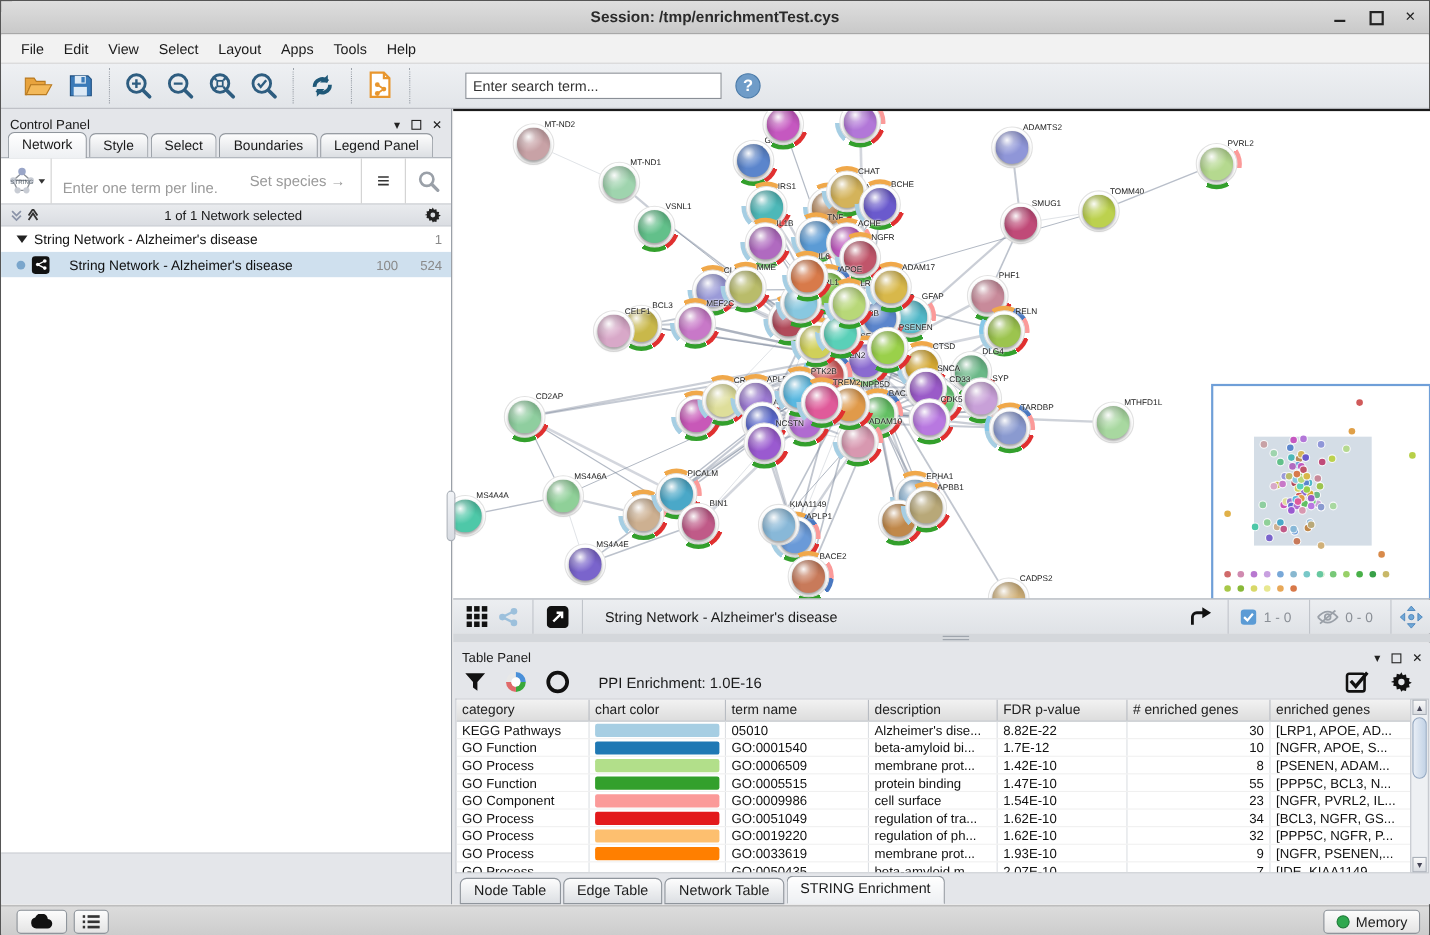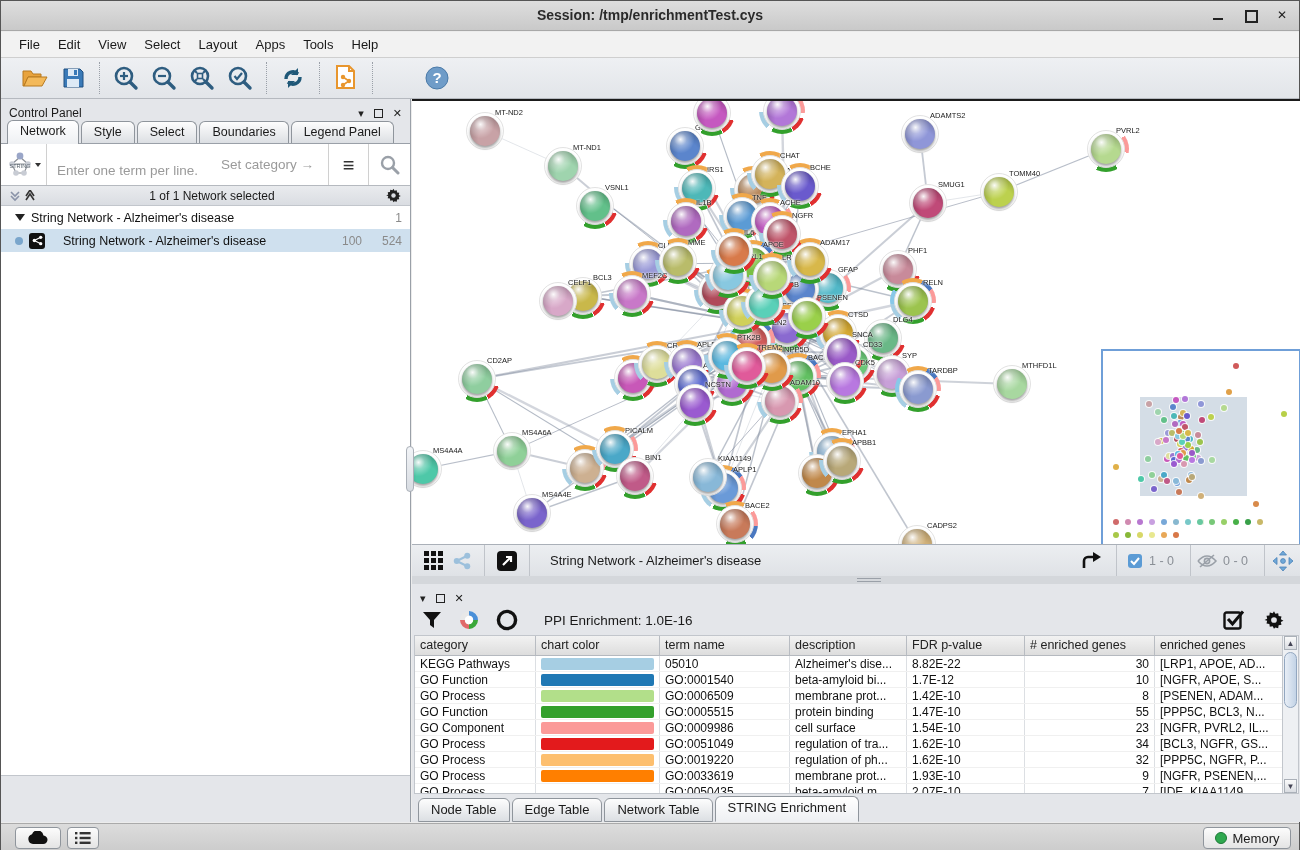--- a/index.html
+++ b/index.html
@@ -205,20 +205,21 @@
             <path d="M16 2 v5 h5" fill="none" stroke="#e8962e" stroke-width="2"></path>
             <circle cx="10" cy="13" r="2.2" fill="#e8962e"></circle>
             <circle cx="16" cy="17" r="2.2" fill="#e8962e"></circle>
             <circle cx="10" cy="21" r="2.2" fill="#e8962e"></circle>
             <path d="M10 13 L16 17 L10 21" stroke="#e8962e" stroke-width="1.6" fill="none"></path>
           </svg>
       </div>
     </div>
     <div class="tb-sep"></div>
     <div class="tb-group" style="padding-left:50px;">
+      <input id="search-box" type="text" placeholder="Enter search term..." style="">
       <div class="tb-btn">
         <svg width="24" height="24" viewBox="0 0 24 24">
             <circle cx="12" cy="12" r="11" fill="#6f9cc8" stroke="#4a7aa8"></circle>
             <text x="12" y="17" text-anchor="middle" font-size="15" font-weight="bold" fill="#fff" font-family="Liberation Sans,sans-serif">?</text>
           </svg>
       </div>
     </div>
   </div>
 
   <div id="control-panel">
@@ -247,21 +248,21 @@
           <circle cx="13" cy="6" r="3.4" fill="#9aa6c8"></circle>
             <circle cx="5" cy="14" r="2.8" fill="#c8ccd4"></circle>
             <circle cx="21" cy="14" r="2.8" fill="#c8ccd4"></circle>
             <circle cx="9" cy="23" r="2.8" fill="#c8ccd4"></circle>
             <circle cx="17" cy="23" r="2.8" fill="#c8ccd4"></circle>
           <text x="13" y="17.5" text-anchor="middle" font-size="5.6" fill="#55606a" font-family="Liberation Sans,sans-serif">STRING</text>
           <path d="M28 13 l3 4 l3 -4 z" fill="#333"></path>
         </svg>
       </div>
       <span class="string-ph">Enter one term per line.</span>
-      <span class="string-species">Set category →</span>
+      <span class="string-species">Set species →</span>
       <div class="string-burger">≡</div>
       <div class="string-mag">
         <svg width="20" height="20" viewBox="0 0 20 20">
             <circle cx="8" cy="8" r="6" fill="none" stroke="#9aa0a8" stroke-width="2.4"></circle>
             <line x1="12.5" y1="12.5" x2="18" y2="18" stroke="#9aa0a8" stroke-width="3" stroke-linecap="round"></line>
           </svg>
       </div>
     </div>
 
     <div id="net-selector">
@@ -604,21 +605,21 @@
           <div class="halo"></div>
           <div class="sphere" style="background: radial-gradient(circle at 35% 28%, rgba(255, 255, 255, 0.95) 0%, rgba(255, 255, 255, 0.35) 22%, rgba(255, 255, 255, 0) 48%), radial-gradient(circle at 62% 75%, rgba(0, 0, 0, 0) 35%, rgba(0, 0, 0, 0.3) 92%), rgb(91, 155, 213);"></div>
           <span class="lbl">TNF</span>
         </div>
         <div class="node" style="left: 335px; top: 97px;">
           <div class="ringc" style="background: conic-gradient(rgb(240, 168, 74) 0deg, rgb(240, 168, 74) 25deg, transparent 25deg, transparent 55deg, rgb(251, 154, 153) 55deg, rgb(251, 154, 153) 95deg, rgb(74, 120, 192) 95deg, rgb(74, 120, 192) 130deg, transparent 130deg, transparent 150deg, rgb(51, 160, 44) 150deg, rgb(51, 160, 44) 205deg, transparent 205deg, transparent 335deg, rgb(240, 168, 74) 335deg, rgb(240, 168, 74) 360deg);"></div>
           <div class="halo"></div>
           <div class="sphere" style="background: radial-gradient(circle at 35% 28%, rgba(255, 255, 255, 0.95) 0%, rgba(255, 255, 255, 0.35) 22%, rgba(255, 255, 255, 0) 48%), radial-gradient(circle at 62% 75%, rgba(0, 0, 0, 0) 35%, rgba(0, 0, 0, 0.3) 92%), rgb(192, 90, 192);"></div>
           <span class="lbl">ACHE</span>
         </div>
-        <div class="node" style="left: 251px; top: 97px;">
+        <div class="node" style="left: 261px; top: 97px;">
           <div class="ringc" style="background: conic-gradient(rgb(240, 168, 74) 0deg, rgb(240, 168, 74) 30deg, transparent 30deg, transparent 110deg, rgb(224, 48, 48) 110deg, rgb(224, 48, 48) 150deg, transparent 150deg, transparent 152deg, rgb(51, 160, 44) 152deg, rgb(51, 160, 44) 205deg, transparent 205deg, transparent 225deg, rgb(166, 206, 227) 225deg, rgb(166, 206, 227) 272deg, transparent 272deg, transparent 332deg, rgb(240, 168, 74) 332deg, rgb(240, 168, 74) 360deg);"></div>
           <div class="halo"></div>
           <div class="sphere" style="background: radial-gradient(circle at 35% 28%, rgba(255, 255, 255, 0.95) 0%, rgba(255, 255, 255, 0.35) 22%, rgba(255, 255, 255, 0) 48%), radial-gradient(circle at 62% 75%, rgba(0, 0, 0, 0) 35%, rgba(0, 0, 0, 0.3) 92%), rgb(176, 106, 192);"></div>
           <span class="lbl">IL1B</span>
         </div>
         <div class="node" style="left: 347px; top: 110px;">
           <div class="ringc" style="background: conic-gradient(rgb(240, 168, 74) 0deg, rgb(240, 168, 74) 30deg, transparent 30deg, transparent 110deg, rgb(224, 48, 48) 110deg, rgb(224, 48, 48) 150deg, transparent 150deg, transparent 152deg, rgb(51, 160, 44) 152deg, rgb(51, 160, 44) 205deg, transparent 205deg, transparent 225deg, rgb(166, 206, 227) 225deg, rgb(166, 206, 227) 272deg, transparent 272deg, transparent 332deg, rgb(240, 168, 74) 332deg, rgb(240, 168, 74) 360deg);"></div>
           <div class="halo"></div>
           <div class="sphere" style="background: radial-gradient(circle at 35% 28%, rgba(255, 255, 255, 0.95) 0%, rgba(255, 255, 255, 0.35) 22%, rgba(255, 255, 255, 0) 48%), radial-gradient(circle at 62% 75%, rgba(0, 0, 0, 0) 35%, rgba(0, 0, 0, 0.3) 92%), rgb(192, 85, 106);"></div>
           <span class="lbl">NGFR</span>
@@ -694,21 +695,21 @@
           <div class="halo"></div>
           <div class="sphere" style="background: radial-gradient(circle at 35% 28%, rgba(255, 255, 255, 0.95) 0%, rgba(255, 255, 255, 0.35) 22%, rgba(255, 255, 255, 0) 48%), radial-gradient(circle at 62% 75%, rgba(0, 0, 0, 0) 35%, rgba(0, 0, 0, 0.3) 92%), rgb(106, 184, 135);"></div>
           <span class="lbl">DLG4</span>
         </div>
         <div class="node" style="left: 403px; top: 209px;">
           <div class="ringc" style="background: conic-gradient(rgb(240, 168, 74) 0deg, rgb(240, 168, 74) 30deg, transparent 30deg, transparent 110deg, rgb(224, 48, 48) 110deg, rgb(224, 48, 48) 150deg, transparent 150deg, transparent 152deg, rgb(51, 160, 44) 152deg, rgb(51, 160, 44) 205deg, transparent 205deg, transparent 225deg, rgb(166, 206, 227) 225deg, rgb(166, 206, 227) 272deg, transparent 272deg, transparent 332deg, rgb(240, 168, 74) 332deg, rgb(240, 168, 74) 360deg);"></div>
           <div class="halo"></div>
           <div class="sphere" style="background: radial-gradient(circle at 35% 28%, rgba(255, 255, 255, 0.95) 0%, rgba(255, 255, 255, 0.35) 22%, rgba(255, 255, 255, 0) 48%), radial-gradient(circle at 62% 75%, rgba(0, 0, 0, 0) 35%, rgba(0, 0, 0, 0.3) 92%), rgb(212, 168, 50);"></div>
           <span class="lbl">CTSD</span>
         </div>
-        <div class="node" style="left: 457px; top: 250px;">
+        <div class="node" style="left: 457px; top: 238px;">
           <div class="ringc" style="background: conic-gradient(transparent 0deg, transparent 110deg, rgb(224, 48, 48) 110deg, rgb(224, 48, 48) 150deg, transparent 150deg, transparent 152deg, rgb(51, 160, 44) 152deg, rgb(51, 160, 44) 210deg, transparent 210deg, transparent 360deg);"></div>
           <div class="halo"></div>
           <div class="sphere" style="background: radial-gradient(circle at 35% 28%, rgba(255, 255, 255, 0.95) 0%, rgba(255, 255, 255, 0.35) 22%, rgba(255, 255, 255, 0) 48%), radial-gradient(circle at 62% 75%, rgba(0, 0, 0, 0) 35%, rgba(0, 0, 0, 0.3) 92%), rgb(200, 160, 216);"></div>
           <span class="lbl">SYP</span>
         </div>
         <div class="node" style="left: 483px; top: 265px;">
           <div class="ringc" style="background: conic-gradient(rgb(240, 168, 74) 0deg, rgb(240, 168, 74) 25deg, rgb(74, 120, 192) 25deg, rgb(74, 120, 192) 58deg, rgb(251, 154, 153) 58deg, rgb(251, 154, 153) 95deg, transparent 95deg, transparent 108deg, rgb(224, 48, 48) 108deg, rgb(224, 48, 48) 148deg, transparent 148deg, transparent 150deg, rgb(51, 160, 44) 150deg, rgb(51, 160, 44) 208deg, transparent 208deg, transparent 215deg, rgb(166, 206, 227) 215deg, rgb(166, 206, 227) 262deg, rgb(136, 200, 232) 262deg, rgb(136, 200, 232) 300deg, transparent 300deg, transparent 330deg, rgb(240, 168, 74) 330deg, rgb(240, 168, 74) 360deg);"></div>
           <div class="halo"></div>
           <div class="sphere" style="background: radial-gradient(circle at 35% 28%, rgba(255, 255, 255, 0.95) 0%, rgba(255, 255, 255, 0.35) 22%, rgba(255, 255, 255, 0) 48%), radial-gradient(circle at 62% 75%, rgba(0, 0, 0, 0) 35%, rgba(0, 0, 0, 0.3) 92%), rgb(138, 154, 208);"></div>
           <span class="lbl">TARDBP</span>
@@ -1116,20 +1117,21 @@
         </svg>
     </div>
   </div>
 
   <div id="h-splitter">
       <div class="grip"></div>
     </div>
 
   <div id="table-panel">
     <div class="panel-head">
+      <span class="ph-title">Table Panel</span>
       <span class="ph-icons">
         <span>▾</span>
         <span class="ph-sq"></span>
         <span style="font-weight:bold;">✕</span>
       </span>
     </div>
     <div id="tp-toolbar">
       <svg width="20" height="20" viewBox="0 0 20 20">
           <path d="M1 2 h18 l-7 8 v8 l-4 -3 v-5 z" fill="#111"></path>
         </svg>

